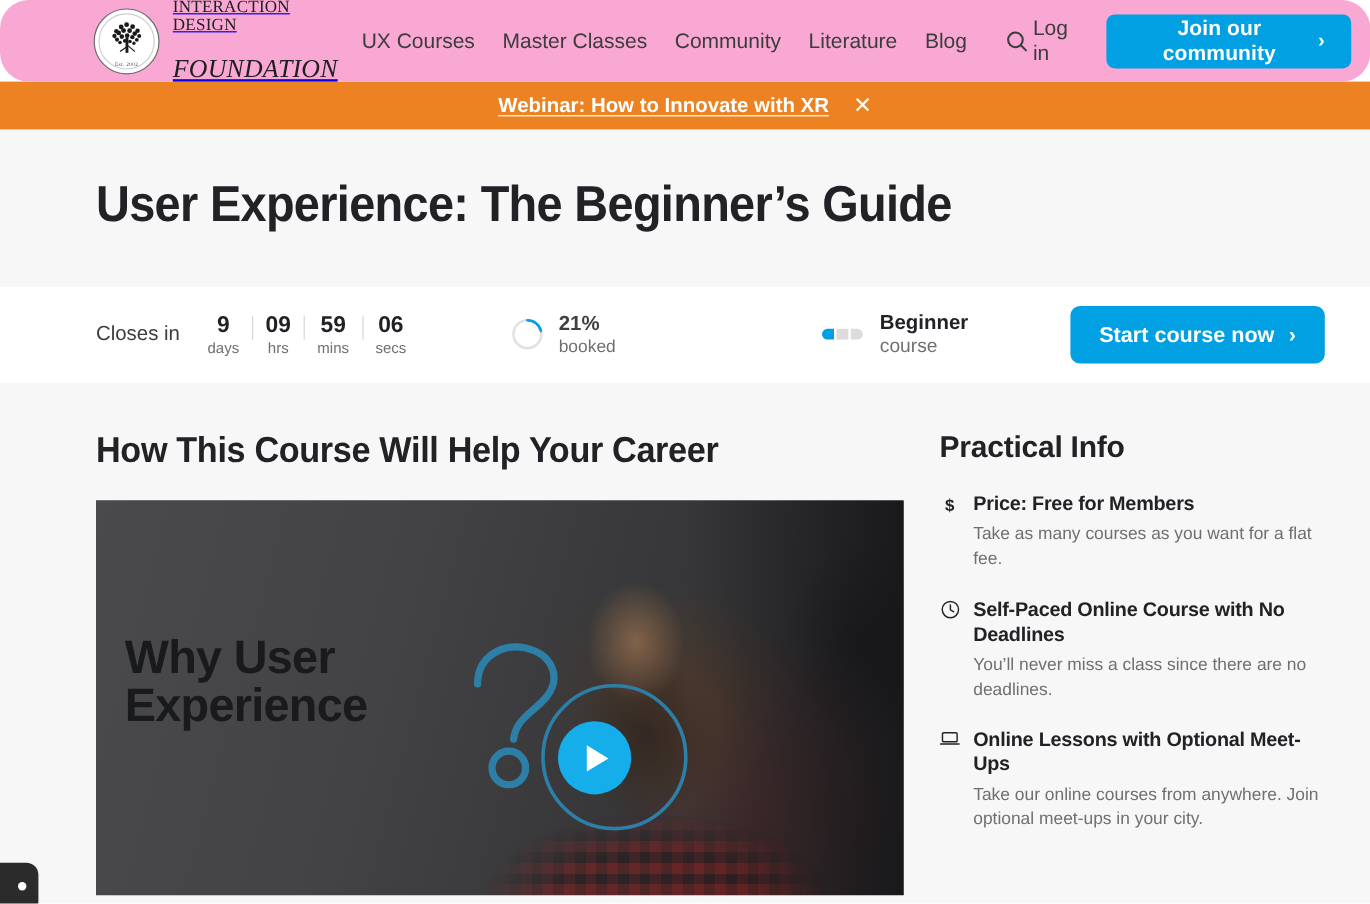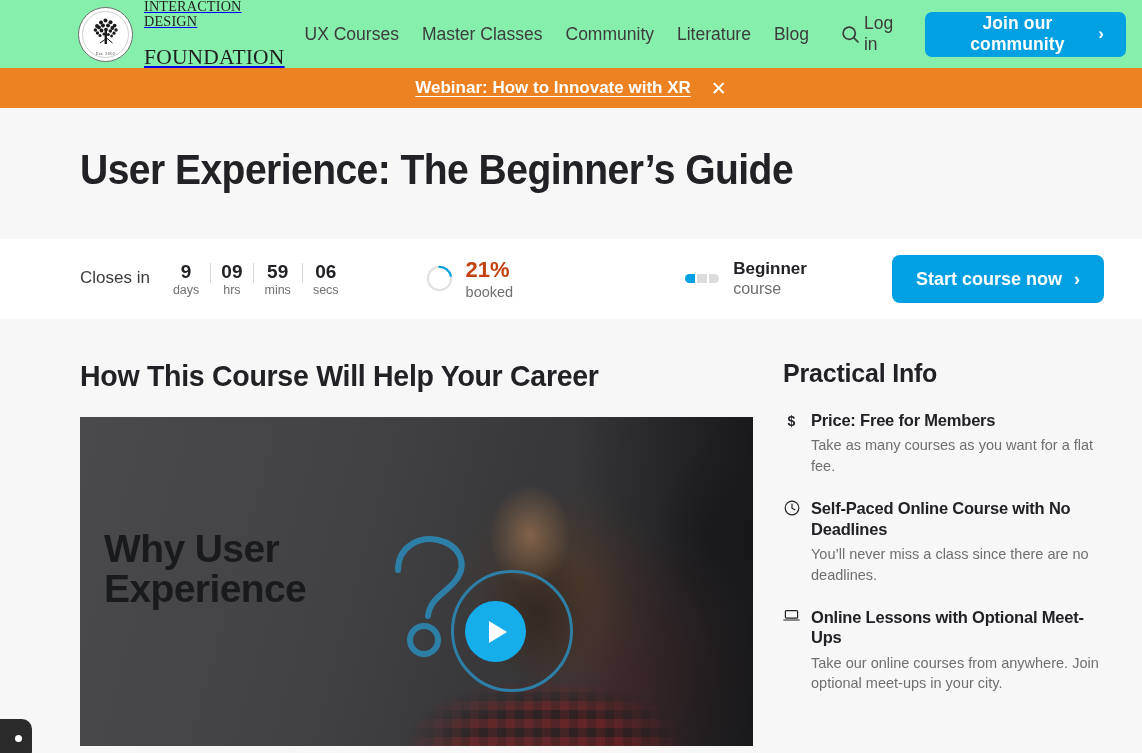--- a/index.html
+++ b/index.html
@@ -7,24 +7,25 @@
     width: 1142px; height: 753px;
     overflow: hidden;
     background: #ffffff;
     font-family: "Liberation Sans", sans-serif;
     color: #2b2b2b;
   }
   .page { position: relative; width: 1142px; height: 753px; overflow: hidden; }
 
   
   .header {
-    height: 68px; background: #86efac;
+    height: 68px; background: #f9a8d4;
     display: flex; align-items: center;
     padding: 0 16px 0 78px;
     position: relative;
+    border-radius: 24px;
   }
   .logo-wrap { display: flex; align-items: center; gap: 11px; }
   .logo-mark {
     width: 55px; height: 55px; border-radius: 50%;
     border: 1.5px solid #6d6d6d;
     position: relative; flex: none; background: #fff;
     overflow: hidden;
   }
   .logo-mark .ring {
     position: absolute; inset: 3px; border-radius: 50%;
@@ -35,21 +36,21 @@
     transform: translate(-50%,-50%);
     width: 34px; height: 30px;
   }
   .logo-mark .est {
     position: absolute; left: 50%; bottom: 5px; transform: translateX(-50%);
     font-size: 4.4px; letter-spacing: .3px; color: #4a4a4a;
     font-family: "Liberation Serif", serif; white-space: nowrap;
   }
   .logo-text { line-height: 1.02; font-family: "Liberation Serif", serif; color: #1f1f1f; }
   .logo-text .l1 { font-size: 14.2px; letter-spacing: .2px; display:block; }
-  .logo-text .l2 { font-size: 21.5px; letter-spacing: .2px; display:block; margin-top: 19px; }
+  .logo-text .l2 { font-size: 21.5px; letter-spacing: .2px; display:block; margin-top: 19px; font-style: italic; }
 
   .nav { display: flex; align-items: center; gap: 23px; margin-left: 20px; }
   .nav a {
     font-size: 17.5px; color: #3c3c3c; text-decoration: none; white-space: nowrap;
   }
   .search-btn {
     margin-left: 6px; width: 26px; height: 26px;
     display: flex; align-items: center; justify-content: center;
     background: none; border: 0; cursor: pointer;
   }
@@ -102,21 +103,21 @@
   }
   .tcell + .tcell::before {
     content: ""; position: absolute; left: 0; top: 2px;
     width: 1px; height: 20px; background: #d6d6d6;
   }
   .tcell .num { font-size: 19px; font-weight: bold; color: #222126; line-height: 1.15; }
   .tcell .unit { font-size: 12.5px; color: #6f6f6f; margin-top: 1px; }
 
   .booked { display: flex; align-items: center; gap: 13px; margin-left: 76px; }
   .ring-prog { width: 27px; height: 27px; position: relative; }
-  .booked .txt .v { font-size: 22px; font-weight: bold; color: #c2410c; line-height: 1.2; }
+  .booked .txt .v { font-size: 17px; font-weight: bold; color: #404040; line-height: 1.2; }
   .booked .txt .s { font-size: 14.5px; color: #6f6f6f; line-height: 1.25; }
 
   .level { display: flex; align-items: center; gap: 14px; margin-left: 172px; }
   .segbar { display: flex; gap: 2px; }
   .segbar i { display: block; width: 10px; height: 9px; background: #dcdcdc; }
   .segbar i:first-child { border-radius: 5px 0 0 5px; }
   .segbar i:last-child { border-radius: 0 5px 5px 0; }
   .segbar i.on { background: #00A0E3; }
   .level .txt .v { font-size: 17px; font-weight: bold; color: #222126; line-height: 1.2; }
   .level .txt .s { font-size: 16px; color: #6f6f6f; line-height: 1.25; }

